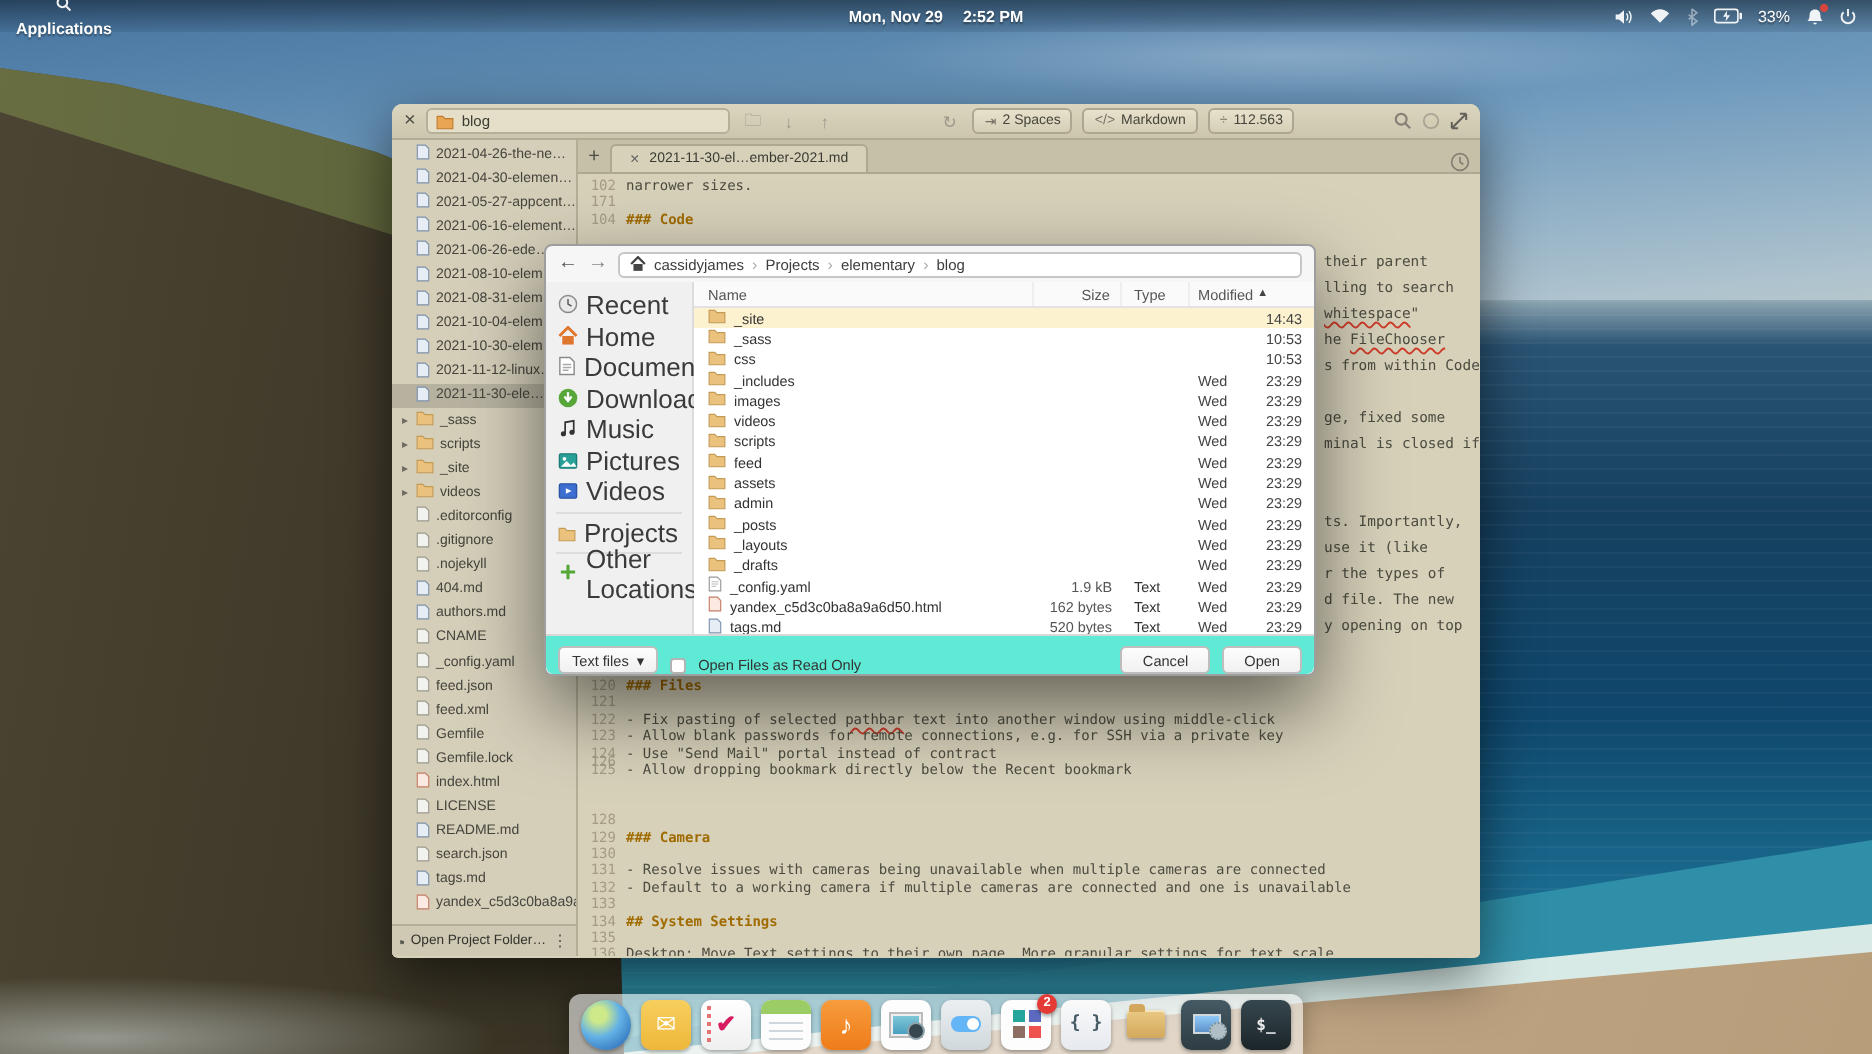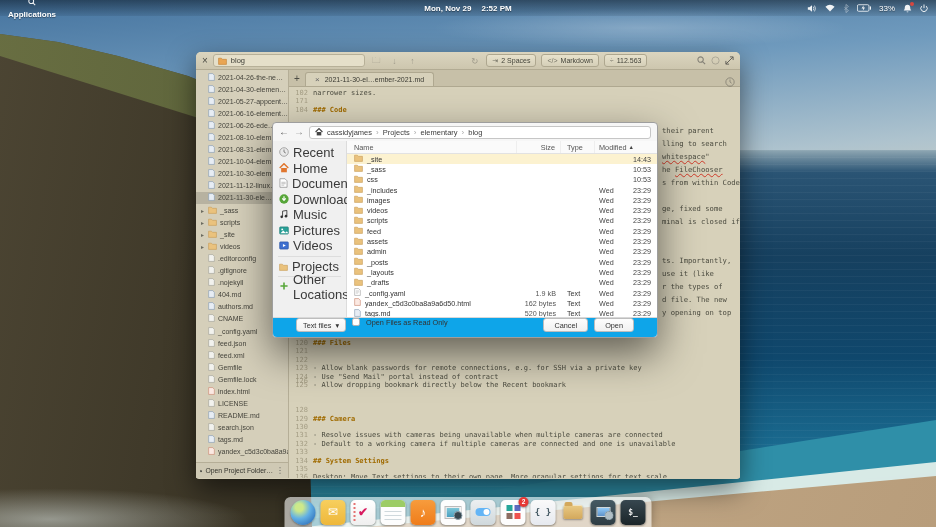--- a/index.html
+++ b/index.html
@@ -112,22 +112,22 @@
   .c-mod{width:62px;flex:none;padding-left:4px;display:flex;align-items:center;gap:2px;}
   .lhead .c-size,.lhead .c-type{border-right:1px solid #eee;height:100%;display:flex;align-items:center;justify-content:flex-end;}
   .lhead .c-type{justify-content:flex-start;}
   .sortarrow{font-size:5.5px;color:#444;}
   .lrows{flex:1;overflow:hidden;}
   .lrow{height:10.3px;display:flex;align-items:center;font-size:7.2px;color:#333;}
   .lrow.sel{background:#fcf2d0;}
   .lrow .nm{flex:1;display:flex;align-items:center;gap:4px;padding-left:7px;overflow:hidden;white-space:nowrap;}
   .lrow .c-size{color:#555;}
   .lrow .c-mod{justify-content:space-between;padding-right:6px;color:#444;}
-  .dlg-foot{height:20px;border-top:1px solid #d8d8d8;background:#0ea5e9;border-radius:0 0 4px 4px;
-    display:flex;align-items:flex-start;gap:6px;padding:0 23px;flex:none;font-size:7.3px;}
+  .dlg-foot{height:20px;border-top:1px solid #d8d8d8;background:#5eead4;border-radius:0 0 4px 4px;
+    display:flex;align-items:flex-end;gap:6px;padding:0 6px;flex:none;font-size:7.3px;}
   .btn{height:14px;border:1px solid #bdbdbd;background:linear-gradient(#fdfdfd,#f1f1f1);border-radius:3px;
     display:flex;align-items:center;padding:0 10px;color:#333;}
   .filter{height:14px;border:1px solid #bdbdbd;background:linear-gradient(#fdfdfd,#f1f1f1);border-radius:3px;
     display:flex;align-items:center;gap:4px;padding:0 6px;color:#333;}
   .cb{width:8px;height:8px;border:1px solid #b3b3b3;border-radius:2px;background:#fff;flex:none;}
   .foot-sp{flex:1;}
 
   
   .dock{position:absolute;left:50%;transform:translateX(-50%);bottom:0;height:30px;z-index:50;
     background:rgba(248,248,246,.6);border-radius:6px 6px 0 0;display:flex;align-items:center;
@@ -554,20 +554,21 @@
             <div class="cl" style="top: 252px;">
               <span class="ln">120</span>
               <span class="lt"><span class="h">### Files</span></span>
             </div>
             <div class="cl" style="top: 260.4px;">
               <span class="ln">121</span>
               <span class="lt"></span>
             </div>
             <div class="cl" style="top: 268.8px;">
               <span class="ln">122</span>
+              <span class="lt"><span>- Fix pasting of selected </span><span class="sp">pathbar</span><span> text into another window using middle-click</span></span>
             </div>
             <div class="cl" style="top: 277.2px;">
               <span class="ln">123</span>
               <span class="lt"><span>- Allow blank passwords for remote connections, e.g. for SSH via a private key</span></span>
             </div>
             <div class="cl" style="top: 285.6px;">
               <span class="ln">124</span>
               <span class="lt"><span>- Use "Send Mail" portal instead of contract</span></span>
             </div>
             <div class="cl" style="top: 294px;">

